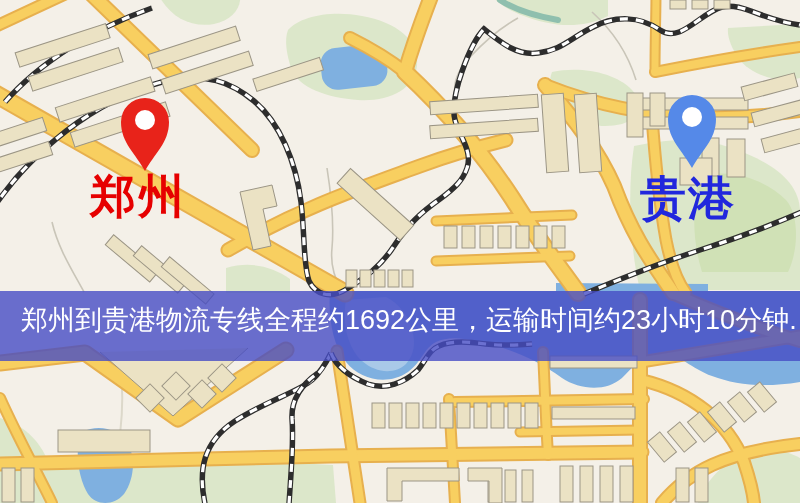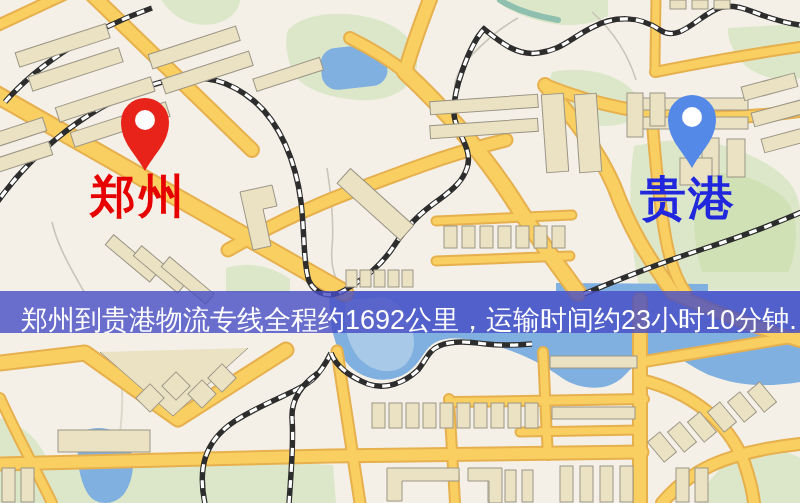--- a/index.html
+++ b/index.html
@@ -21,21 +21,21 @@
   .water-light{fill:var(--c-water-light);}
   .stream{fill:none;stroke:#c9c5b8;stroke-width:1.6;}
   .stream-white{fill:none;stroke:#dcd8ca;stroke-width:2;}
   .river-teal{fill:none;stroke:#8fbfae;stroke-width:6;stroke-linecap:round;}
   .casing path{fill:none;stroke:var(--c-road-casing);stroke-linecap:round;stroke-linejoin:round;}
   .fills  path{fill:none;stroke:var(--c-road-fill);stroke-linecap:round;stroke-linejoin:round;}
   .rail-base{fill:none;stroke:var(--c-railway);stroke-width:5.5;}
   .rail-dash{fill:none;stroke:#ffffff;stroke-width:3.2;stroke-dasharray:8 8;}
   .bld rect,.bld path{fill:var(--c-building);stroke:var(--c-building-stroke);stroke-width:1;}
   .chevron{fill:none;stroke:#e7dfc0;stroke-width:20;stroke-linejoin:miter;}
-  .banner{position:absolute;left:0;top:291px;width:800px;height:42px;
+  .banner{position:absolute;left:0;top:291px;width:800px;height:70px;
     background:var(--banner-bg);color:#fff;font-size:27px;line-height:58px;
     padding-left:21px;box-sizing:border-box;white-space:nowrap;overflow:hidden;
     font-family:"Liberation Sans","DejaVu Sans",sans-serif;}
   .city-label{position:absolute;font-family:"Liberation Serif","DejaVu Serif",serif;
     font-size:46px;font-weight:bold;letter-spacing:2px;line-height:1.1;}
   .label-origin{left:90px;top:172px;color:var(--origin-label);}
   .label-dest{left:640px;top:174px;color:var(--dest-label);}
   .pin{position:absolute;width:56px;height:77px;}
   .pin-origin{left:117px;top:95px;}
   .pin-dest{left:664px;top:92px;}

